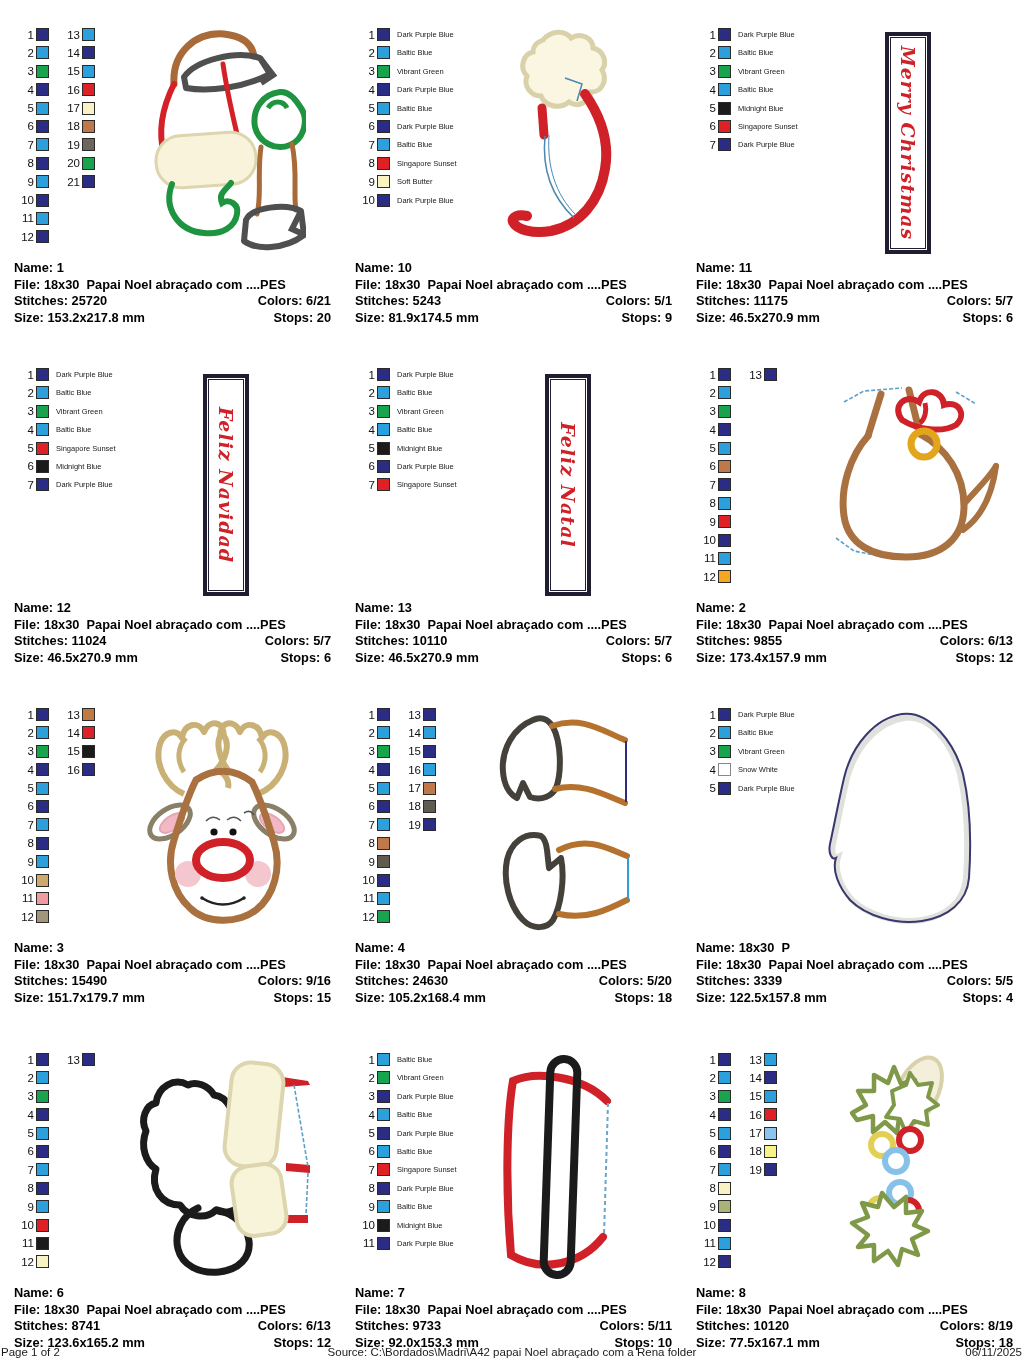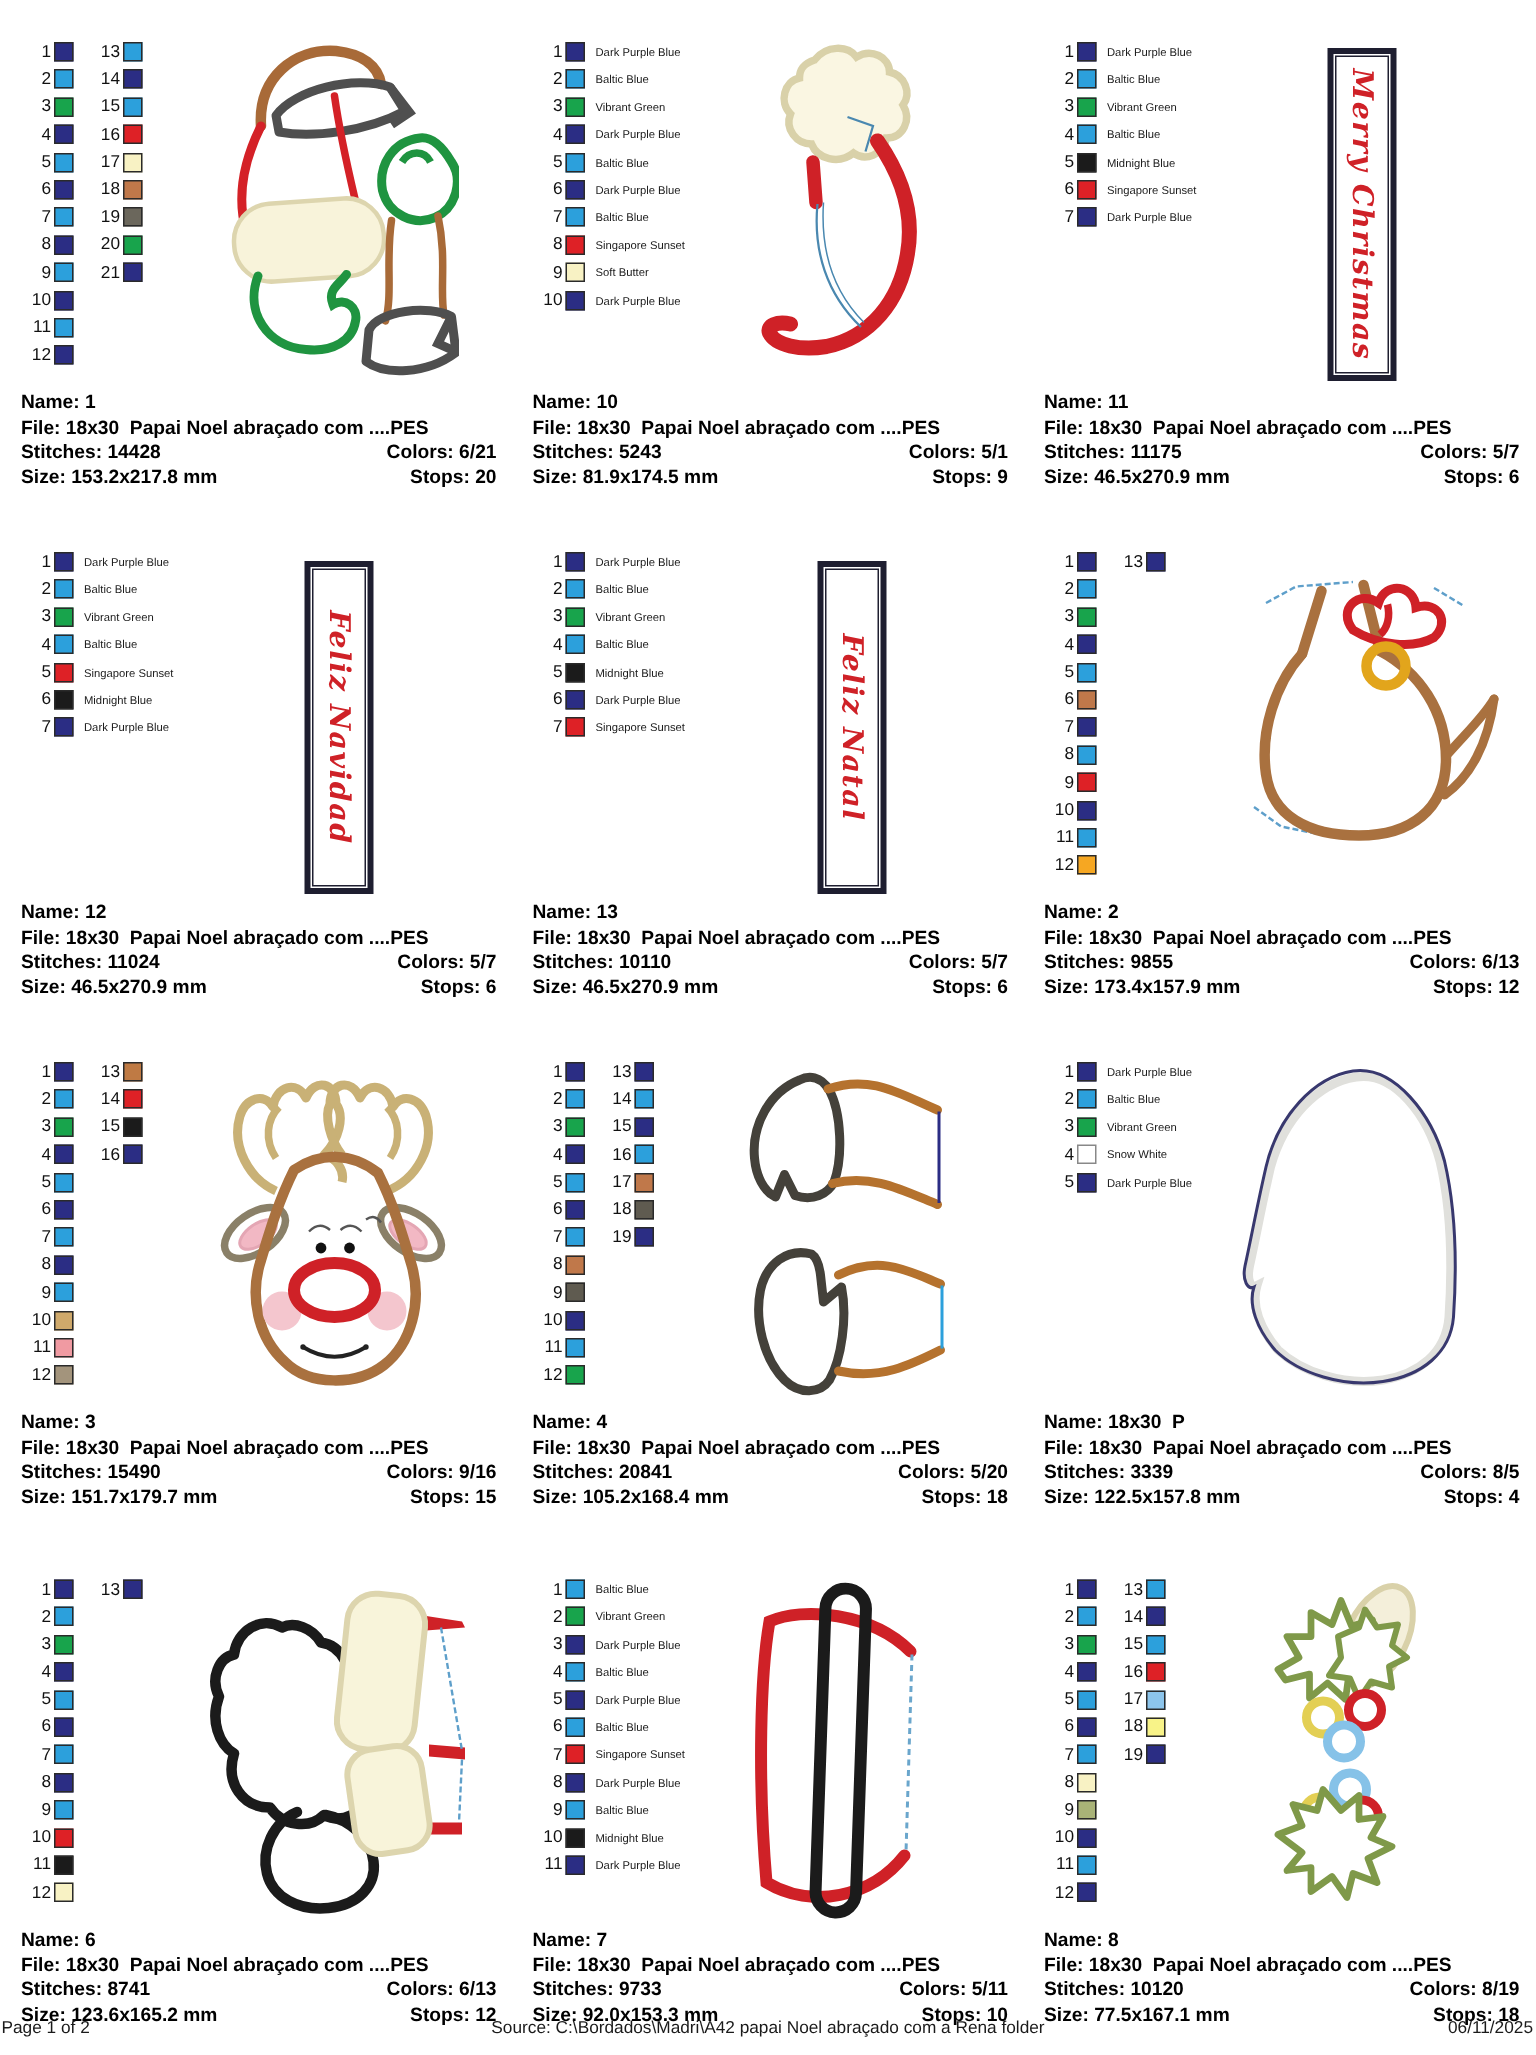--- a/index.html
+++ b/index.html
@@ -135,21 +135,21 @@
       <path d="M127,125 C123,152 128,174 123,192" stroke="#a86a38" stroke-width="5" stroke-linecap="round"></path>
       <path d="M158,122 C164,150 159,172 162,188" stroke="#a86a38" stroke-width="5" stroke-linecap="round"></path>
       <path d="M112,198 C118,185 152,181 167,189 L170,213 C150,228 122,228 110,219 Z" stroke="#4f4f4f" stroke-width="6" stroke-linejoin="round"></path>
       <path d="M167,189 L158,207 L169,212" stroke="#4f4f4f" stroke-width="6"></path>
     </svg>
   </div>
   <div class="meta">
     <div><span>Name:</span> <span>1</span></div>
     <div><span>File:</span> <span>18x30  Papai Noel abraçado com ....PES</span></div>
     <div class="m-flex">
-        <span><span>Stitches:</span> <span>14428</span></span>
+        <span><span>Stitches:</span> <span>25720</span></span>
         <span><span>Colors:</span> <span>6/21</span></span>
       </div>
     <div class="m-flex">
         <span><span>Size:</span> <span>153.2x217.8 mm</span></span>
         <span><span>Stops:</span> <span>20</span></span>
       </div>
   </div>
 </div>
 
 <div class="cell" style="left:341px;top:20px">
@@ -669,21 +669,21 @@
       <path d="M52,126 C36,122 22,132 18,150 C14,170 20,196 34,210 C44,220 58,219 64,210 C72,196 76,168 72,148 L60,158 L58,140 C57,132 55,128 52,126 Z" stroke="#44413a" stroke-width="6" stroke-linejoin="round"></path>
       <path d="M70,140 C98,126 118,138 138,146" stroke="#b5722e" stroke-width="6" stroke-linecap="round"></path>
       <path d="M70,204 C98,210 118,200 138,190" stroke="#b5722e" stroke-width="6" stroke-linecap="round"></path>
       <path d="M139,147 L139,189" stroke="#2ca0dc" stroke-width="2"></path>
     </svg>
   </div>
   <div class="meta">
     <div><span>Name:</span> <span>4</span></div>
     <div><span>File:</span> <span>18x30  Papai Noel abraçado com ....PES</span></div>
     <div class="m-flex">
-        <span><span>Stitches:</span> <span>20841</span></span>
+        <span><span>Stitches:</span> <span>24630</span></span>
         <span><span>Colors:</span> <span>5/20</span></span>
       </div>
     <div class="m-flex">
         <span><span>Size:</span> <span>105.2x168.4 mm</span></span>
         <span><span>Stops:</span> <span>18</span></span>
       </div>
   </div>
 </div>
 
 <div class="cell" style="left:682px;top:700px">
@@ -718,21 +718,21 @@
     <svg width="176" height="224" viewBox="0 0 176 224" fill="none">
       <path d="M88,10 C62,14 40,38 31,70 C25,96 21,118 17,136 C15,146 18,151 22,149 C18,162 24,178 36,192 C52,207 80,216 106,212 C130,208 148,194 150,170 C152,140 152,100 144,66 C136,36 114,6 88,10 Z" stroke="#e0e0dc" stroke-width="6"></path>
       <path d="M86,6 C60,10 36,36 28,70 C22,96 18,118 14,136 C12,146 16,152 20,150 C16,162 22,178 34,192 C50,208 80,217 106,213 C132,209 151,194 153,170 C155,140 155,100 147,66 C139,36 114,2 86,6 Z" stroke="#38386e" stroke-width="2"></path>
     </svg>
   </div>
   <div class="meta">
     <div><span>Name:</span> <span>18x30  P</span></div>
     <div><span>File:</span> <span>18x30  Papai Noel abraçado com ....PES</span></div>
     <div class="m-flex">
         <span><span>Stitches:</span> <span>3339</span></span>
-        <span><span>Colors:</span> <span>8/5</span></span>
+        <span><span>Colors:</span> <span>5/5</span></span>
       </div>
     <div class="m-flex">
         <span><span>Size:</span> <span>122.5x157.8 mm</span></span>
         <span><span>Stops:</span> <span>4</span></span>
       </div>
   </div>
 </div>
 
 <div class="cell" style="left:0;top:1045px">
   <div class="palette two-col">

